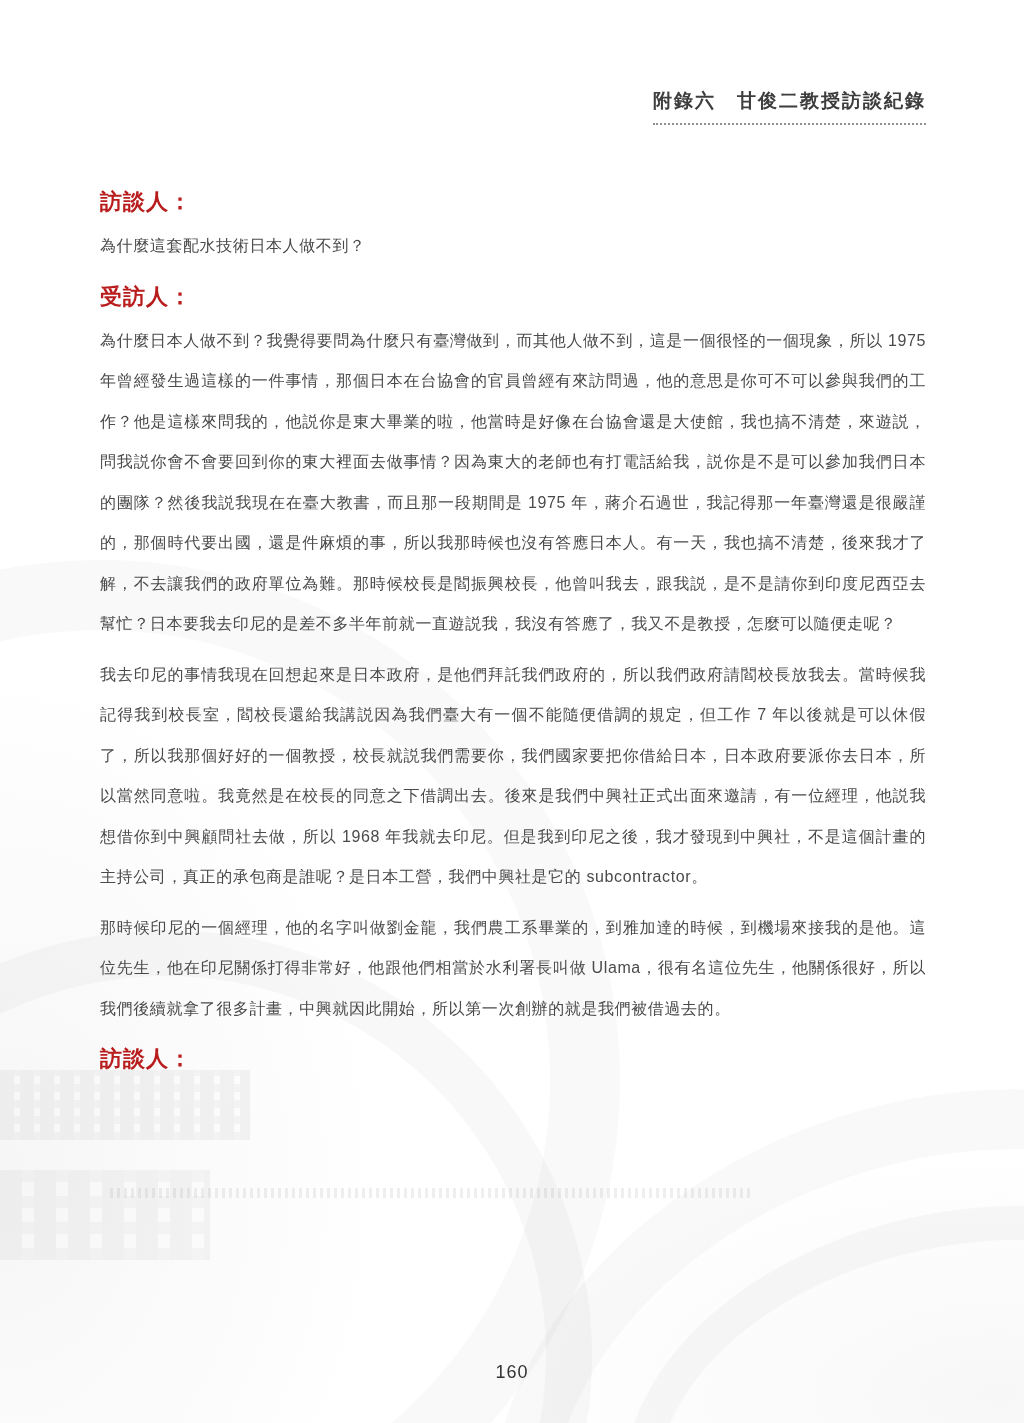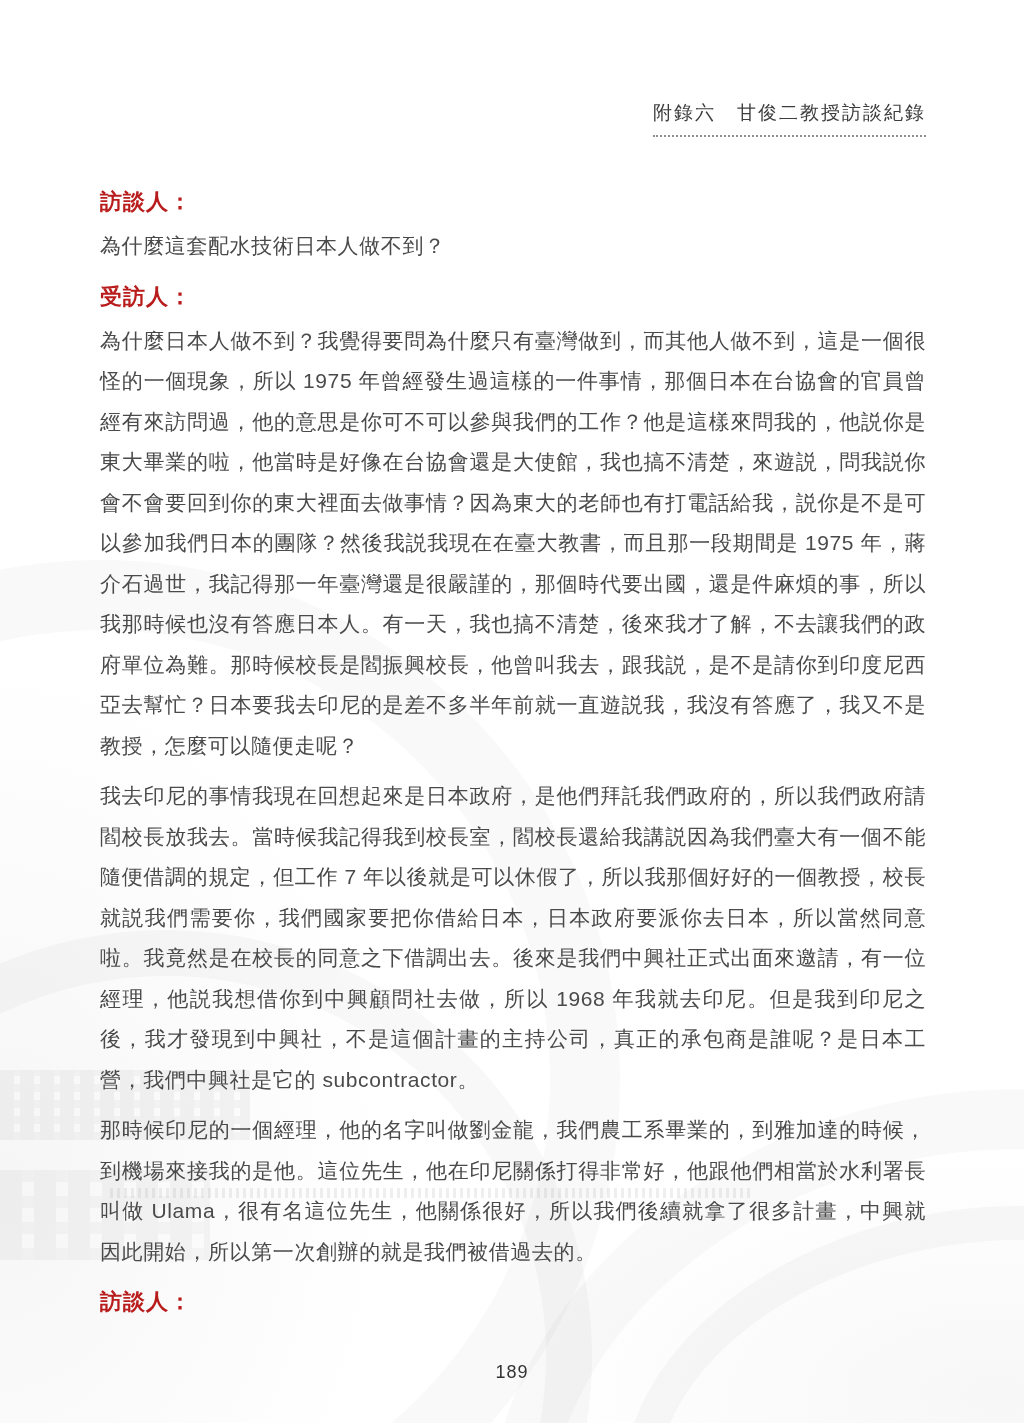--- a/index.html
+++ b/index.html
@@ -58,39 +58,38 @@
     left:110px;top:1188px;width:640px;height:10px;opacity:0.14;
     background:repeating-linear-gradient(90deg,#8a8a8a 0 3px,rgba(0,0,0,0) 3px 7px);
   }
   
   .header{
     position:absolute;top:88px;right:98px;
     text-align:right;
   }
   .header-text{
     display:inline-block;
-    font-size:19px;font-weight:400;color:#3d3d3d;
+    font-size:19px;font-weight:700;color:#3d3d3d;
     letter-spacing:2px;
     padding-bottom:9px;
     border-bottom:2px dotted #8f8f8f;
-    margin-top:12px;
   }
   
   .content{
     position:absolute;left:100px;top:176px;width:826px;
   }
   .speaker{
     margin:6px 0 4px 0;
     font-size:22px;font-weight:700;color:#b91c1c;
     line-height:40px;
     letter-spacing:1px;
   }
   .para{
     margin:0 0 10px 0;
-    font-size:21px;color:#4a4a4a;
+    font-size:16px;color:#4a4a4a;
     line-height:40.5px;
     letter-spacing:0.6px;
     text-align:justify;
     text-align-last:left;
   }
   
   .page-number{
     position:absolute;left:0;right:0;bottom:40px;
     text-align:center;
     font-size:18px;color:#333;
@@ -119,15 +118,15 @@
   <div class="content">
     <p class="speaker">訪談人：</p>
     <p class="para">為什麼這套配水技術日本人做不到？</p>
     <p class="speaker">受訪人：</p>
     <p class="para">為什麼日本人做不到？我覺得要問為什麼只有臺灣做到，而其他人做不到，這是一個很怪的一個現象，所以 1975 年曾經發生過這樣的一件事情，那個日本在台協會的官員曾經有來訪問過，他的意思是你可不可以參與我們的工作？他是這樣來問我的，他説你是東大畢業的啦，他當時是好像在台協會還是大使館，我也搞不清楚，來遊説，問我説你會不會要回到你的東大裡面去做事情？因為東大的老師也有打電話給我，説你是不是可以參加我們日本的團隊？然後我説我現在在臺大教書，而且那一段期間是 1975 年，蔣介石過世，我記得那一年臺灣還是很嚴謹的，那個時代要出國，還是件麻煩的事，所以我那時候也沒有答應日本人。有一天，我也搞不清楚，後來我才了解，不去讓我們的政府單位為難。那時候校長是閻振興校長，他曾叫我去，跟我説，是不是請你到印度尼西亞去幫忙？日本要我去印尼的是差不多半年前就一直遊説我，我沒有答應了，我又不是教授，怎麼可以隨便走呢？</p>
     <p class="para">我去印尼的事情我現在回想起來是日本政府，是他們拜託我們政府的，所以我們政府請閻校長放我去。當時候我記得我到校長室，閻校長還給我講説因為我們臺大有一個不能隨便借調的規定，但工作 7 年以後就是可以休假了，所以我那個好好的一個教授，校長就説我們需要你，我們國家要把你借給日本，日本政府要派你去日本，所以當然同意啦。我竟然是在校長的同意之下借調出去。後來是我們中興社正式出面來邀請，有一位經理，他説我想借你到中興顧問社去做，所以 1968 年我就去印尼。但是我到印尼之後，我才發現到中興社，不是這個計畫的主持公司，真正的承包商是誰呢？是日本工營，我們中興社是它的 subcontractor。</p>
     <p class="para">那時候印尼的一個經理，他的名字叫做劉金龍，我們農工系畢業的，到雅加達的時候，到機場來接我的是他。這位先生，他在印尼關係打得非常好，他跟他們相當於水利署長叫做 Ulama，很有名這位先生，他關係很好，所以我們後續就拿了很多計畫，中興就因此開始，所以第一次創辦的就是我們被借過去的。</p>
     <p class="speaker">訪談人：</p>
   </div>
 
-  <div class="page-number">189</div>
+  <div class="page-number">160</div>
 
 </div>
 
 </body></html>

